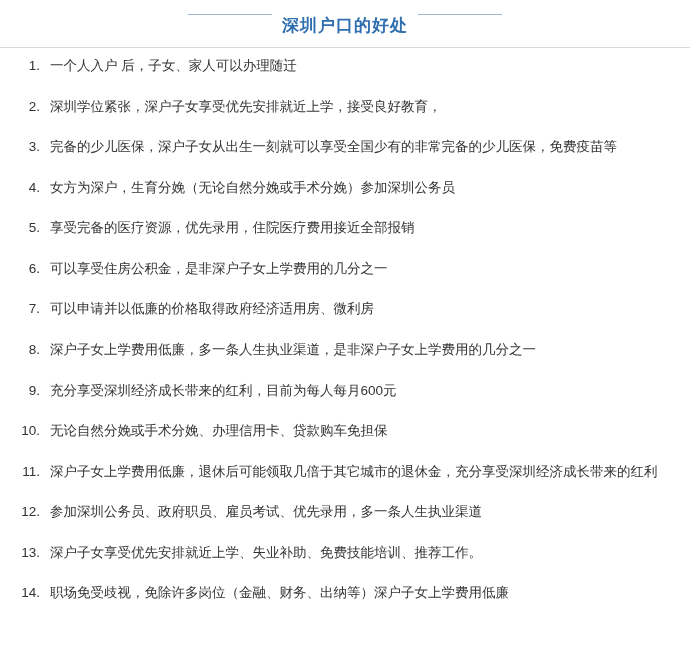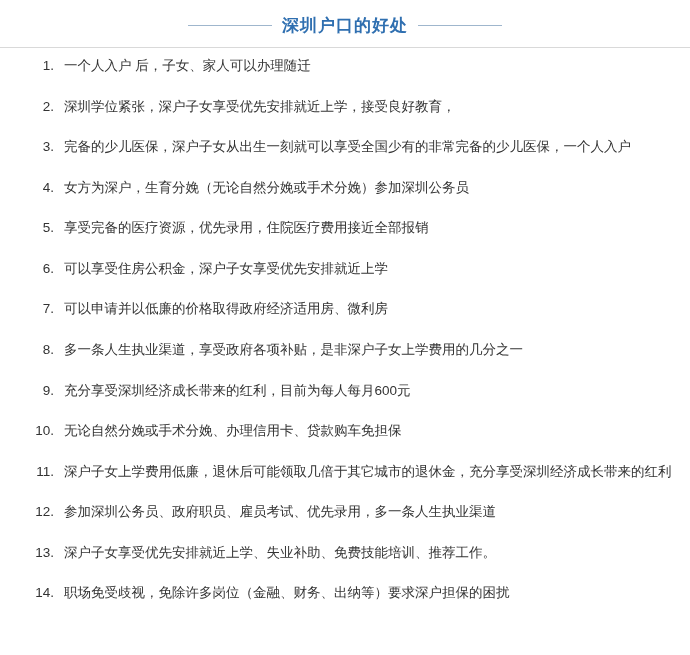--- a/index.html
+++ b/index.html
@@ -17,21 +17,20 @@
   .page {
     width: 690px;
     height: 655px;
     box-sizing: border-box;
     position: relative;
     background: #ffffff;
   }
   
   .title-wrap {
     display: flex;
-    align-items: center;
     justify-content: center;
     padding: 14px 0 6px 0;
   }
   .title-rule {
     height: 1px;
     background: #9fb6cd;
     flex: 0 0 auto;
     width: 84px;
   }
   .title-rule.left { margin-right: 10px; }
@@ -45,21 +44,21 @@
   }
   .divider {
     width: 100%;
     height: 1px;
     background: #d9d9d9;
     margin: 4px 0 0 0;
   }
   ol.items {
     list-style: none;
     margin: 0;
-    padding: 8px 14px 0 20px;
+    padding: 8px 14px 0 6px;
     counter-reset: item;
   }
   ol.items > li {
     counter-increment: item;
     position: relative;
     padding: 0 0 0 44px;
     margin: 0 0 21px 0;
     font-size: 13.5px;
     line-height: 1.45;
     color: #333333;
@@ -85,27 +84,27 @@
     <span class="title-rule left"></span>
     <span class="doc-title">深圳户口的好处</span>
     <span class="title-rule right"></span>
   </div>
 
   <div class="divider"></div>
 
   <ol class="items">
     <li>一个人入户 后，子女、家人可以办理随迁</li>
     <li>深圳学位紧张，深户子女享受优先安排就近上学，接受良好教育，</li>
-    <li>完备的少儿医保，深户子女从出生一刻就可以享受全国少有的非常完备的少儿医保，一个人入户</li>
+    <li>完备的少儿医保，深户子女从出生一刻就可以享受全国少有的非常完备的少儿医保，免费疫苗等</li>
     <li>女方为深户，生育分娩（无论自然分娩或手术分娩）参加深圳公务员</li>
     <li>享受完备的医疗资源，优先录用，住院医疗费用接近全部报销</li>
-    <li>可以享受住房公积金，深户子女享受优先安排就近上学</li>
+    <li>可以享受住房公积金，是非深户子女上学费用的几分之一</li>
     <li>可以申请并以低廉的价格取得政府经济适用房、微利房</li>
-    <li>多一条人生执业渠道，享受政府各项补贴，是非深户子女上学费用的几分之一</li>
+    <li>深户子女上学费用低廉，多一条人生执业渠道，是非深户子女上学费用的几分之一</li>
     <li>充分享受深圳经济成长带来的红利，目前为每人每月600元</li>
     <li>无论自然分娩或手术分娩、办理信用卡、贷款购车免担保</li>
     <li>深户子女上学费用低廉，退休后可能领取几倍于其它城市的退休金，充分享受深圳经济成长带来的红利</li>
     <li>参加深圳公务员、政府职员、雇员考试、优先录用，多一条人生执业渠道</li>
     <li>深户子女享受优先安排就近上学、失业补助、免费技能培训、推荐工作。</li>
-    <li>职场免受歧视，免除许多岗位（金融、财务、出纳等）要求深户担保的困扰</li>
+    <li>职场免受歧视，免除许多岗位（金融、财务、出纳等）深户子女上学费用低廉</li>
   </ol>
 
 </div>
 
 </body></html>

